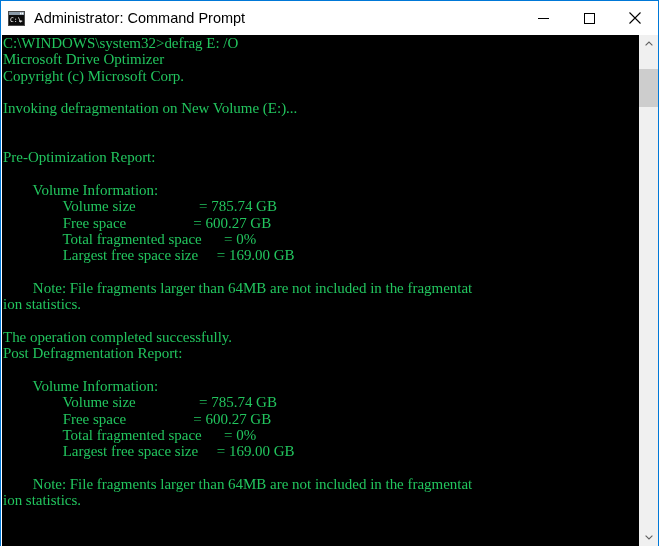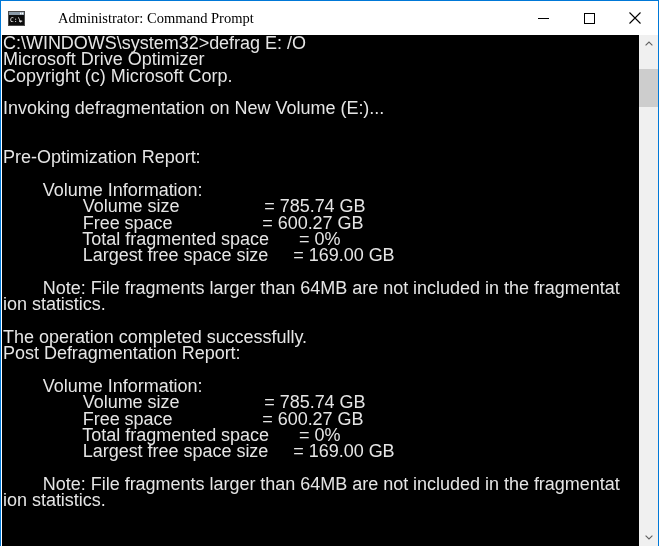--- a/index.html
+++ b/index.html
@@ -42,27 +42,26 @@
   #app-icon {
     width: 17px;
     height: 15px;
     margin-left: 7px;
     margin-right: 9px;
     flex: 0 0 auto;
     position: relative;
   }
 
   #title-text {
-    font-family: Liberation Serif, serif;
+    font-family: Liberation Sans, sans-serif;
     font-size: 14.5px;
     color: #000000;
     white-space: nowrap;
     letter-spacing: 0px;
     line-height: 34px;
-    margin-left: 24px;
   }
 
   #win-controls {
     position: absolute;
     right: 0;
     top: 0;
     height: 34px;
     display: flex;
   }
   .win-btn {
@@ -90,24 +89,24 @@
 
   #console-text {
     position: absolute;
     left: 0;
     top: 0;
     width: 637px;
     height: 511px;
     overflow: hidden;
     margin: 0;
     padding: 0;
-    font-family: Liberation Sans, sans-serif;
-    font-size: 18px;
+    font-family: Liberation Serif, serif;
+    font-size: 15px;
     line-height: 16.33px;
-    color: #e5e5e5;
+    color: #22c55e;
     white-space: pre;
     letter-spacing: -0.02px;
   }
   #console-text .ln {
     display: block;
     height: 16.33px;
     padding-left: 1px;
   }
 
   

